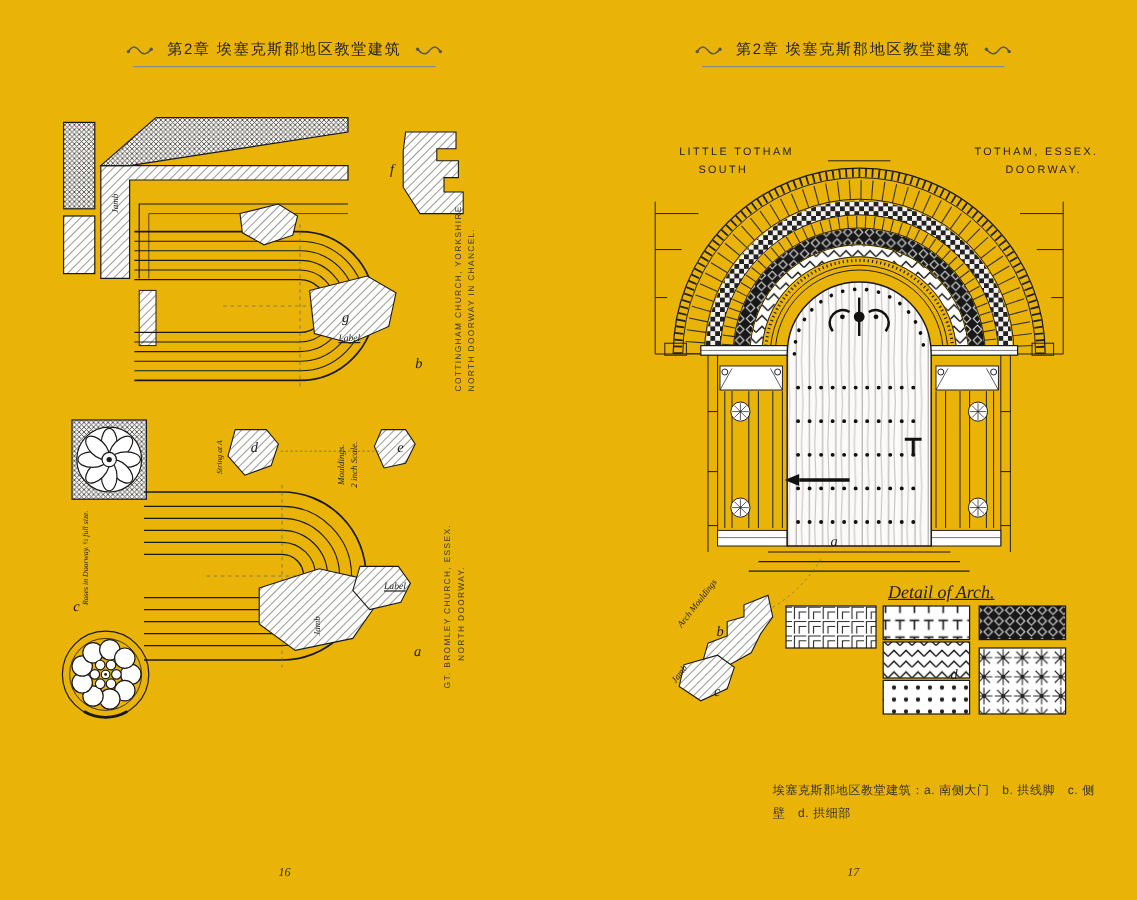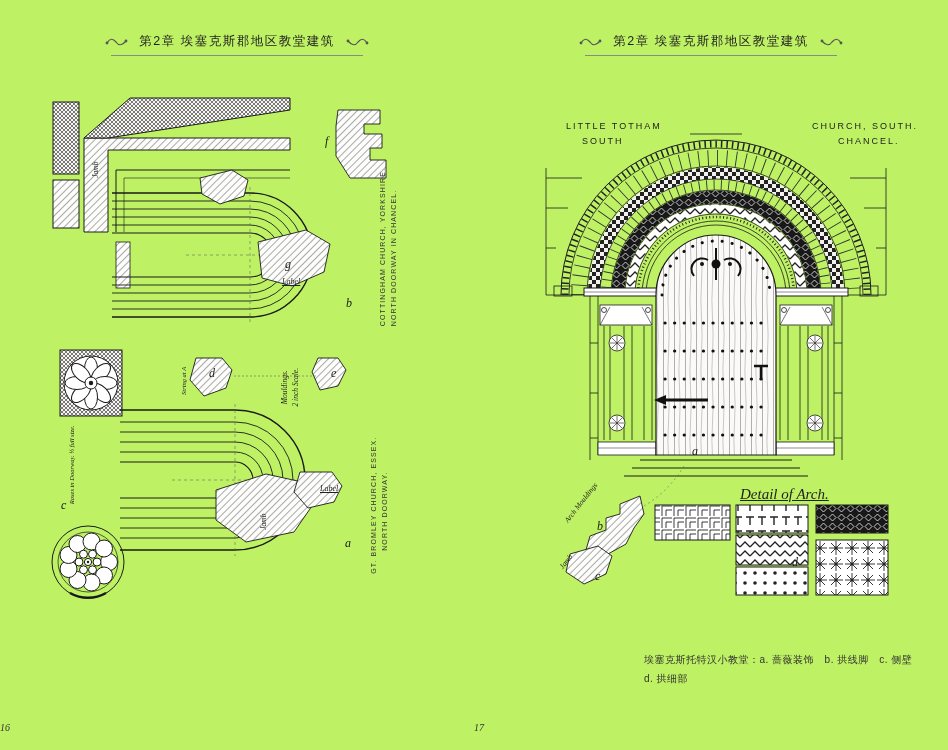--- a/index.html
+++ b/index.html
@@ -1,38 +1,38 @@
 <!DOCTYPE html>
 <html><head>
 <meta charset="utf-8">
 <style>
   * { margin:0; padding:0; box-sizing:border-box; }
   html,body { background:#ffffff; }
   body { font-family:"Liberation Sans", sans-serif; }
-  .sheet { position:relative; width:948px; height:750px; background:#bef264; overflow:hidden; }
+  .sheet { position:relative; width:948px; height:750px; background:#eab308; overflow:hidden; }
   .page { position:absolute; top:0; width:474px; height:750px; }
   .page-left { left:0; }
   .page-right { left:474px; }
 
   .bheader { position:absolute; top:33px; left:0; width:100%; display:flex; flex-direction:column; align-items:center; }
   .bheader-row { display:flex; align-items:center; gap:10px; }
   .bheader-title { font-size:12.5px; letter-spacing:1.5px; color:#222; font-weight:500; }
   .bheader-rule { width:252px; border-top:1px solid #8a8a8a; margin-top:5px; }
 
   .abs { position:absolute; }
   .letter { font:italic 12px "Liberation Serif", serif; color:#1a1a1a; }
   .slabel { font:italic 8px "Liberation Serif", serif; color:#222;text-decoration:underline; }
   .vcap { position:absolute; font-size:7px; letter-spacing:1.1px; color:#333; text-align:center;
           transform:rotate(-90deg); line-height:1.6; white-space:nowrap; }
   .vlabel { position:absolute; font:italic 7.5px "Liberation Serif", serif; color:#222; text-align:center;
             transform:rotate(-90deg); line-height:1.5; white-space:nowrap; }
   .rot52 { transform:rotate(-52deg); }
   .rtitle { position:absolute; font-size:9px; letter-spacing:2px; color:#222; white-space:nowrap;padding-left:20px; }
   .cncap { position:absolute; font-size:10px; color:#333; letter-spacing:0.5px; line-height:1.9; }
-  .pagenum { position:absolute; top:722px; left:0; width:100%; 
+  .pagenum { position:absolute; top:722px; left:0; width:100%; text-align:center;
              font:italic 10px "Liberation Serif", serif; color:#333; }
   svg { display:block; }
 </style>
 </head>
 <body>
 
 <div class="sheet">
 
   <div class="page page-left">
 
@@ -198,22 +198,22 @@
           <path d="M2,6 Q6,-1 11,5 Q15,11 21,4" stroke="#555" fill="none" stroke-width="1.2"></path>
           <circle cx="2" cy="6" r="1.4" fill="#555"></circle>
             <circle cx="21" cy="4" r="1.4" fill="#555"></circle>
         </svg>
       </div>
       <div class="bheader-rule"></div>
     </div>
 
     <span class="rtitle" style="left:72px; top:121px;">LITTLE TOTHAM</span>
     <span class="rtitle" style="left:88px; top:136px;">SOUTH</span>
-    <span class="rtitle" style="left:318px; top:121px;">CHURCH, SOUTH.</span>
-    <span class="rtitle" style="left:344px; top:136px;">CHANCEL.</span>
+    <span class="rtitle" style="left:318px; top:121px;">TOTHAM, ESSEX.</span>
+    <span class="rtitle" style="left:344px; top:136px;">DOORWAY.</span>
 
     <svg class="abs" style="left:66px; top:108px;" width="350" height="500" viewBox="0 0 350 500">
       <defs>
         <pattern id="Rh" width="5" height="5" patternUnits="userSpaceOnUse" patternTransform="rotate(45)">
           <rect width="5" height="5" fill="#fdfdfc"></rect>
             <line x1="0" y1="0" x2="0" y2="5" stroke="#555" stroke-width="1"></line>
         </pattern>
         <pattern id="Rcheck" width="8" height="8" patternUnits="userSpaceOnUse">
           <rect width="8" height="8" fill="#f2f1ee"></rect>
           <rect width="4" height="4" fill="#222"></rect>
@@ -383,18 +383,18 @@
     </svg>
 
     <span class="abs letter" style="left:218px; top:444px;">a</span>
     <div class="vlabel rot52" style="left:62px; top:497px; width:90px;">Arch Mouldings</div>
     <span class="abs letter" style="left:123px; top:519px;">b</span>
     <div class="vlabel rot52" style="left:74px; top:556px; width:36px;">Jamb</div>
     <span class="abs letter" style="left:121px; top:569px;">c</span>
     <span class="abs slabel" style="left:266px; top:486px; font-size:15px;">Detail of Arch.</span>
     <span class="abs letter" style="left:318px; top:555px;">d</span>
 
-    <div class="cncap" style="left:170px; top:650px; width:270px;">埃塞克斯托特汉小教堂：a. 蔷薇装饰　b. 拱线脚　c. 侧壁　d. 拱细部</div>
+    <div class="cncap" style="left:170px; top:650px; width:270px;">埃塞克斯郡地区教堂建筑：a. 南侧大门　b. 拱线脚　c. 侧壁　d. 拱细部</div>
 
     <div class="pagenum">17</div>
   </div>
 
 </div>
 
 </body></html>

